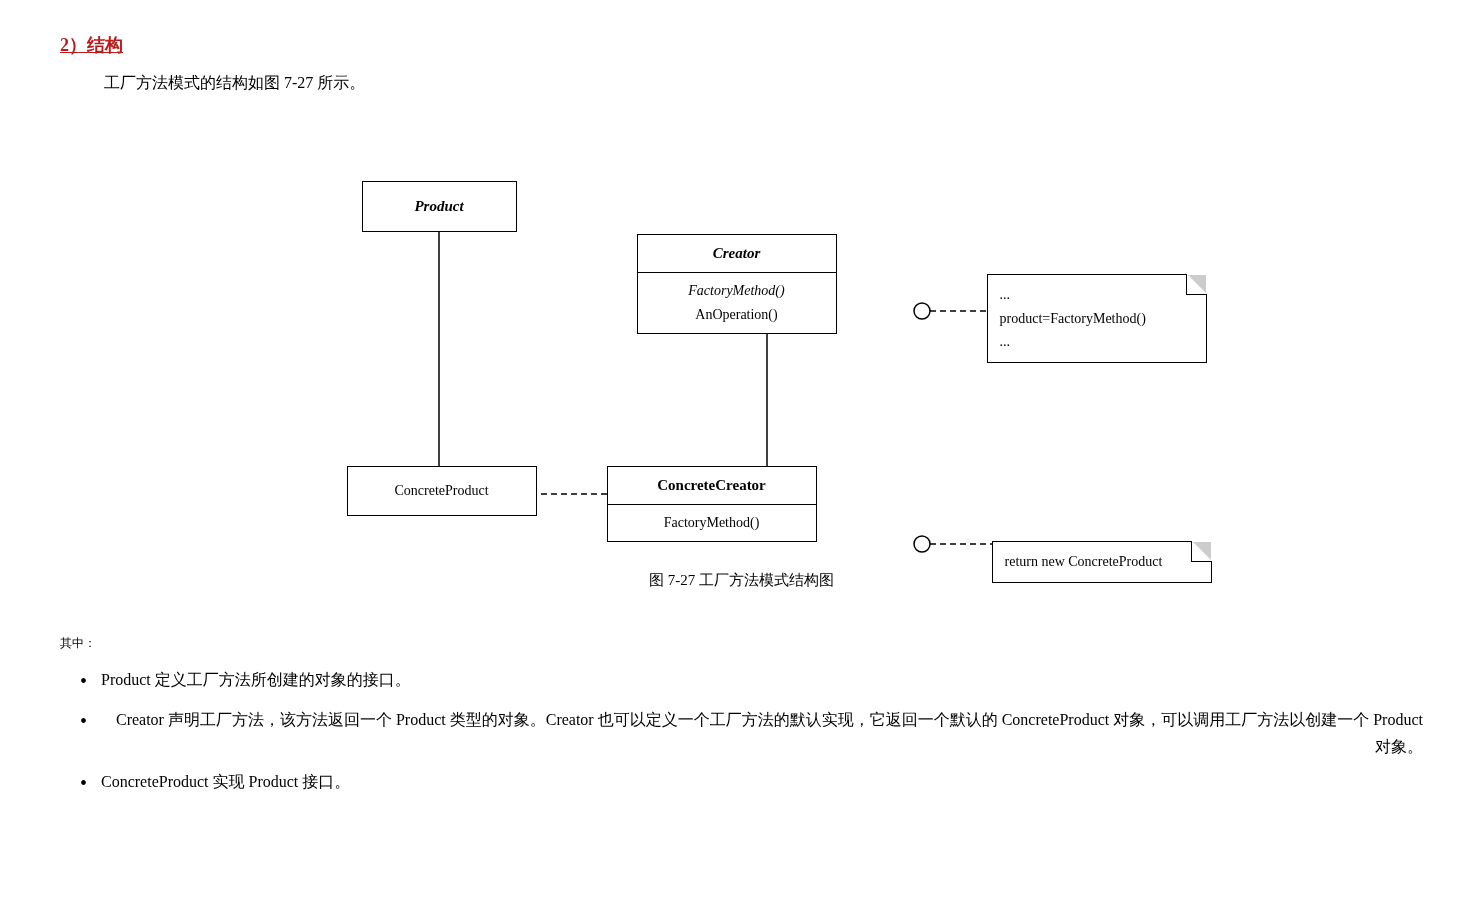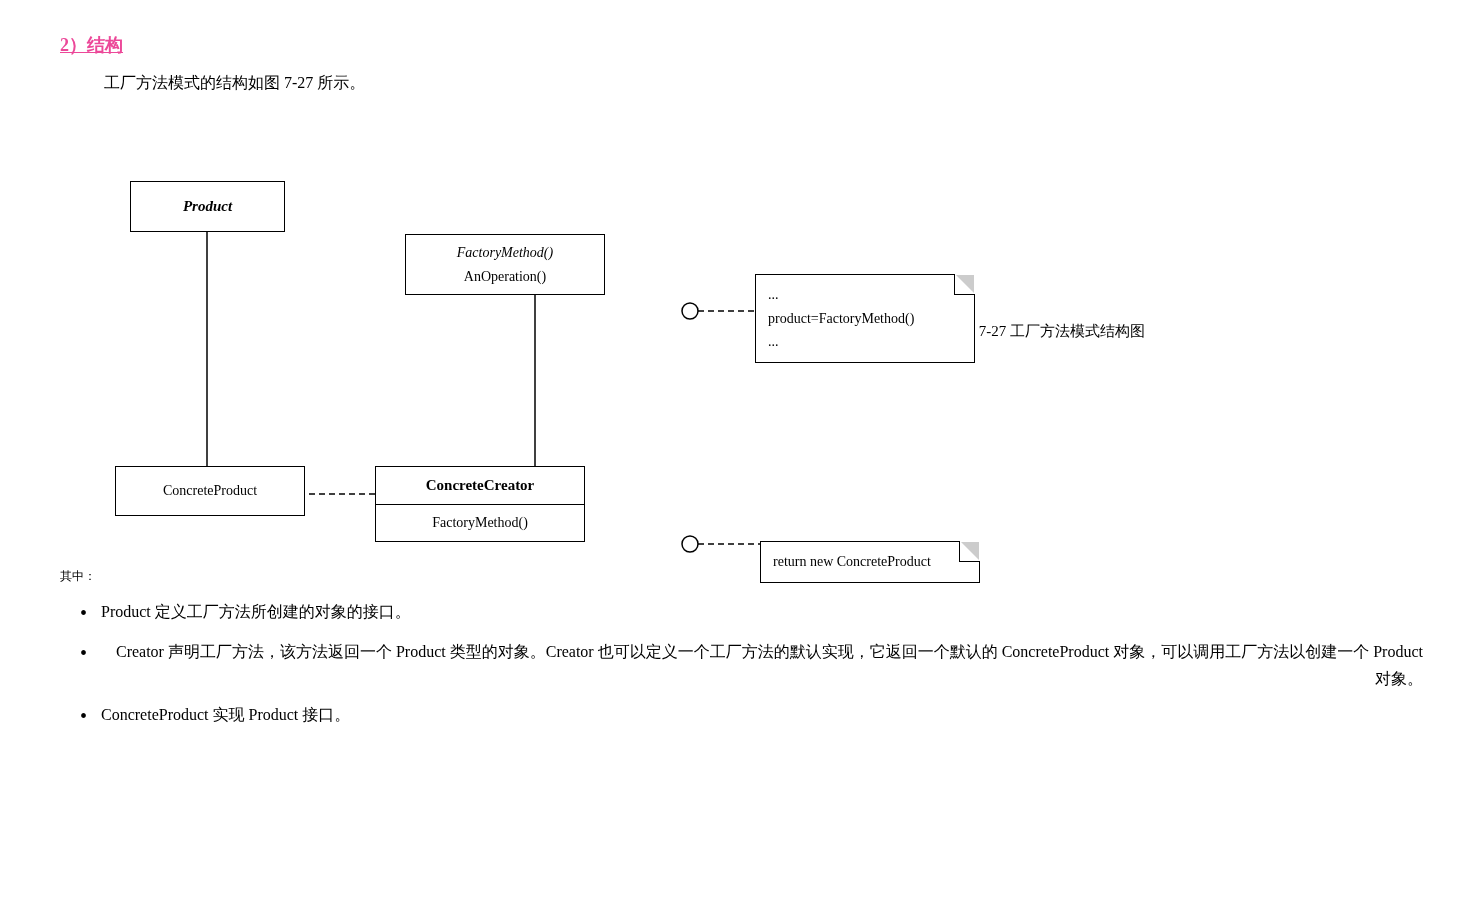--- a/index.html
+++ b/index.html
@@ -5,34 +5,34 @@
     * { margin: 0; padding: 0; box-sizing: border-box; }
     body {
       background: #fff;
       font-family: 'SimSun', 'STSong', serif;
       font-size: 16px;
       color: #000;
       padding: 30px 60px;
       line-height: 1.7;
     }
     .section-heading {
-      color: #ec4899;
+      color: #b91c1c;
       font-size: 18px;
       font-weight: bold;
       margin-bottom: 8px;
       text-decoration: underline;
     }
     .intro-text {
       font-size: 16px;
       margin-bottom: 30px;
       margin-left: 44px;
     }
     .diagram-container {
       display: flex;
-      flex-direction: row;
+      flex-direction: column;
       align-items: center;
       margin: 20px 0 10px 0;
       position: relative;
       width: 100%;
     }
     .diagram-area {
       position: relative;
       width: 900px;
       height: 430px;
     }
@@ -166,20 +166,21 @@
       <circle cx="630" cy="418" r="8" fill="white" stroke="#000" stroke-width="1.5"></circle>
 
       <line x1="638" y1="418" x2="700" y2="418" stroke="#000" stroke-width="1.5" stroke-dasharray="6,4"></line>
     </svg>
 
     <div class="uml-box-simple" style="left:70px; top:55px; width:155px; font-style:italic; font-weight:bold;">
       <span>Product</span>
     </div>
 
     <div class="uml-box" style="left:345px; top:108px; width:200px;">
+      <div class="box-title">Creator</div>
       <div class="box-body">
         <div>FactoryMethod()</div>
         <div class="normal">AnOperation()</div>
       </div>
     </div>
 
     <div class="uml-box-simple" style="left:55px; top:340px; width:190px; font-size:14px;">
       <span>ConcreteProduct</span>
     </div>
 

